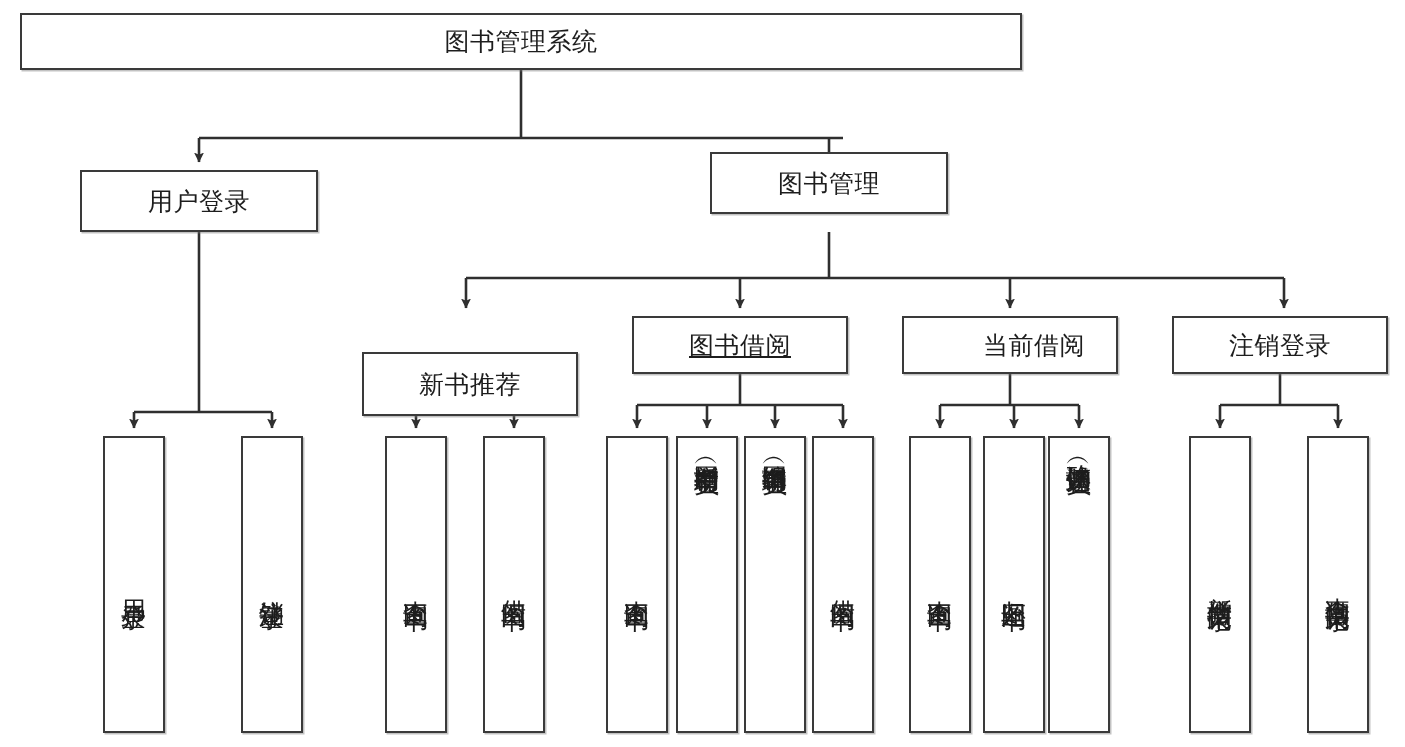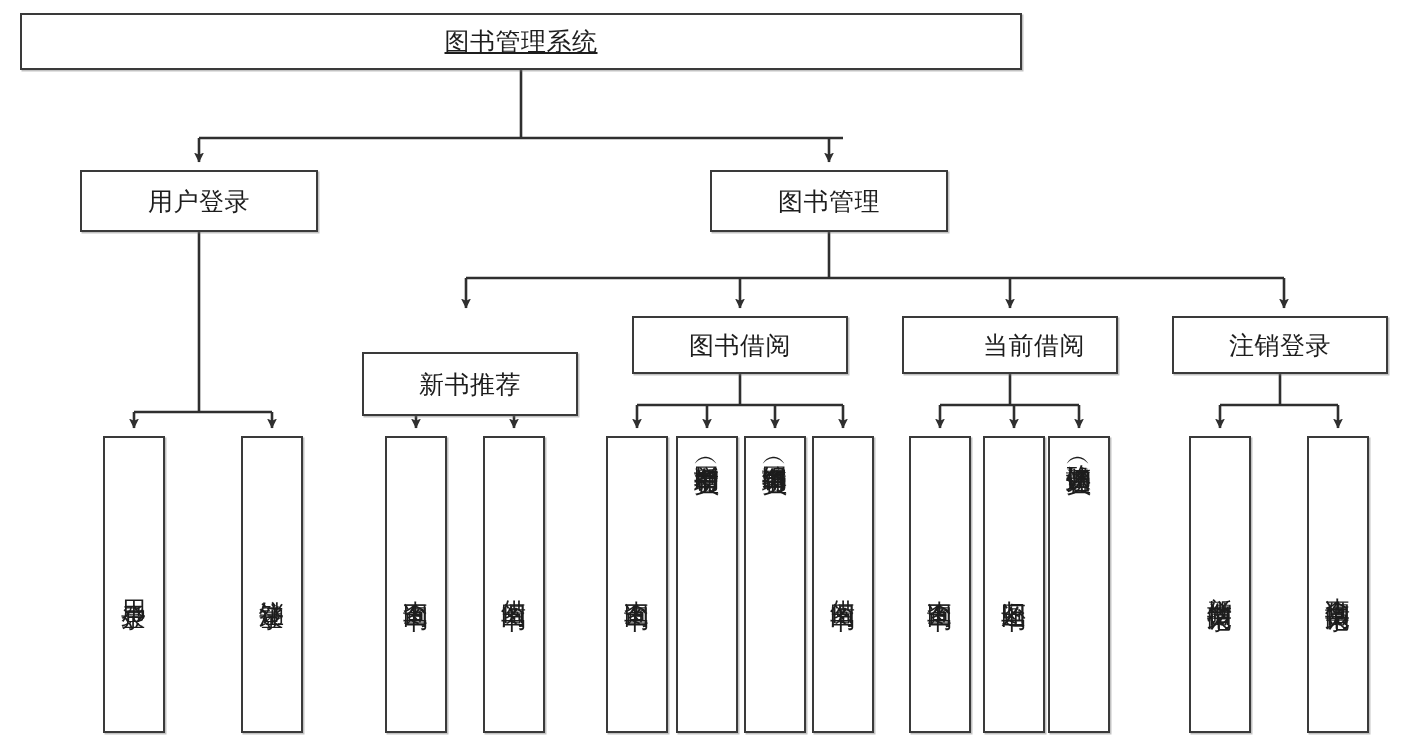--- a/index.html
+++ b/index.html
@@ -42,21 +42,20 @@
     line-height: 1.05;
     white-space: nowrap;
   }
   
   .node.h .node-label {
     font-size: 25px;
     letter-spacing: 0.5px;
   }
   .node.root .node-label {
     font-size: 25px;
-    text-decoration: underline;
   }
   
   .node.v {
     align-items: flex-start;
     justify-content: center;
     padding-top: 7px;
   }
   .node.v .node-label {
     writing-mode: vertical-rl;
     text-orientation: upright;
@@ -137,28 +136,28 @@
     </g>
   </svg>
 
   <div class="node h root" style="left:20px; top:13px; width:1002px; height:57px;">
     <span class="node-label">图书管理系统</span>
   </div>
 
   <div class="node h" style="left:80px; top:170px; width:238px; height:62px;">
     <span class="node-label">用户登录</span>
   </div>
-  <div class="node h" style="left:710px; top:170px; width:238px; height:62px;">
+  <div class="node h" style="left:710px; top:152px; width:238px; height:62px;">
     <span class="node-label">图书管理</span>
   </div>
 
   <div class="node h" style="left:362px; top:316px; width:216px; height:64px;margin-top:36px;">
     <span class="node-label">新书推荐</span>
   </div>
-  <div class="node h" style="left:632px; top:316px; width:216px; height:58px;">
+  <div class="node h" style="left:632px; top:316px; width:216px; height:58px;text-decoration:underline;">
     <span class="node-label">图书借阅</span>
   </div>
   <div class="node h" style="left:902px; top:316px; width:216px; height:58px;padding-left:48px;">
     <span class="node-label">当前借阅</span>
   </div>
   <div class="node h" style="left:1172px; top:316px; width:216px; height:58px;">
     <span class="node-label">注销登录</span>
   </div>
 
   <div class="node v mid-anchor" style="left:103px; top:436px; width:62px; height:297px;">

